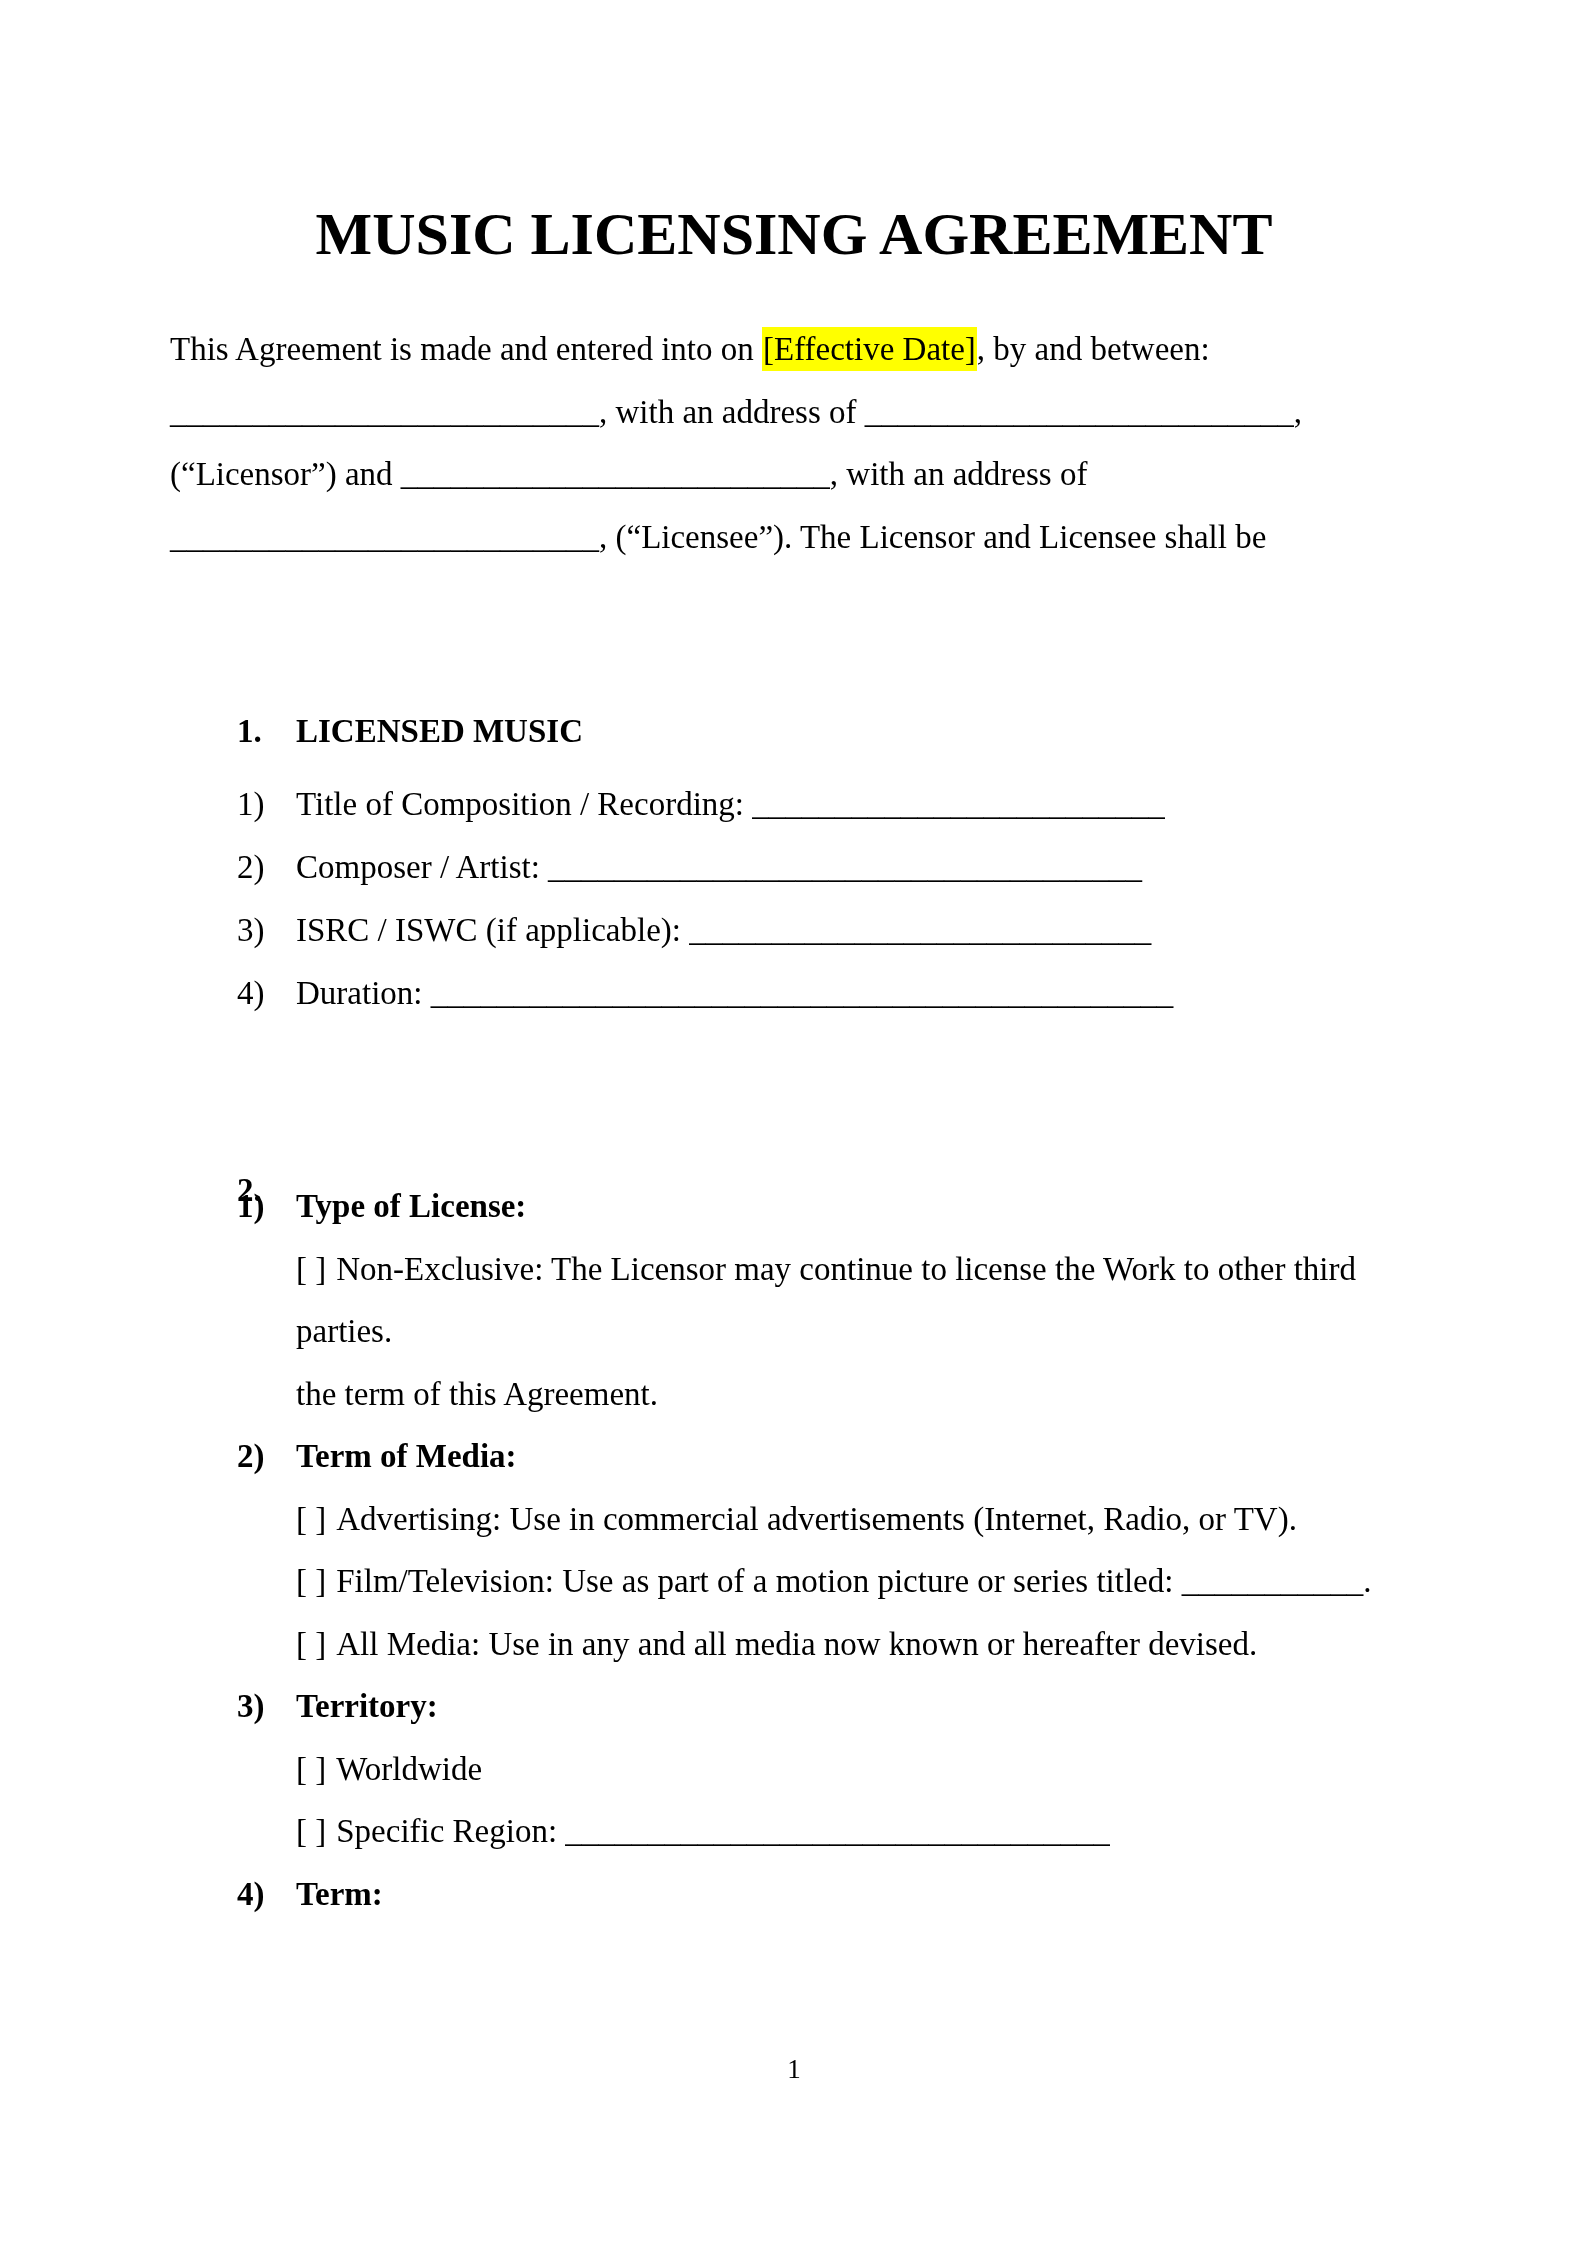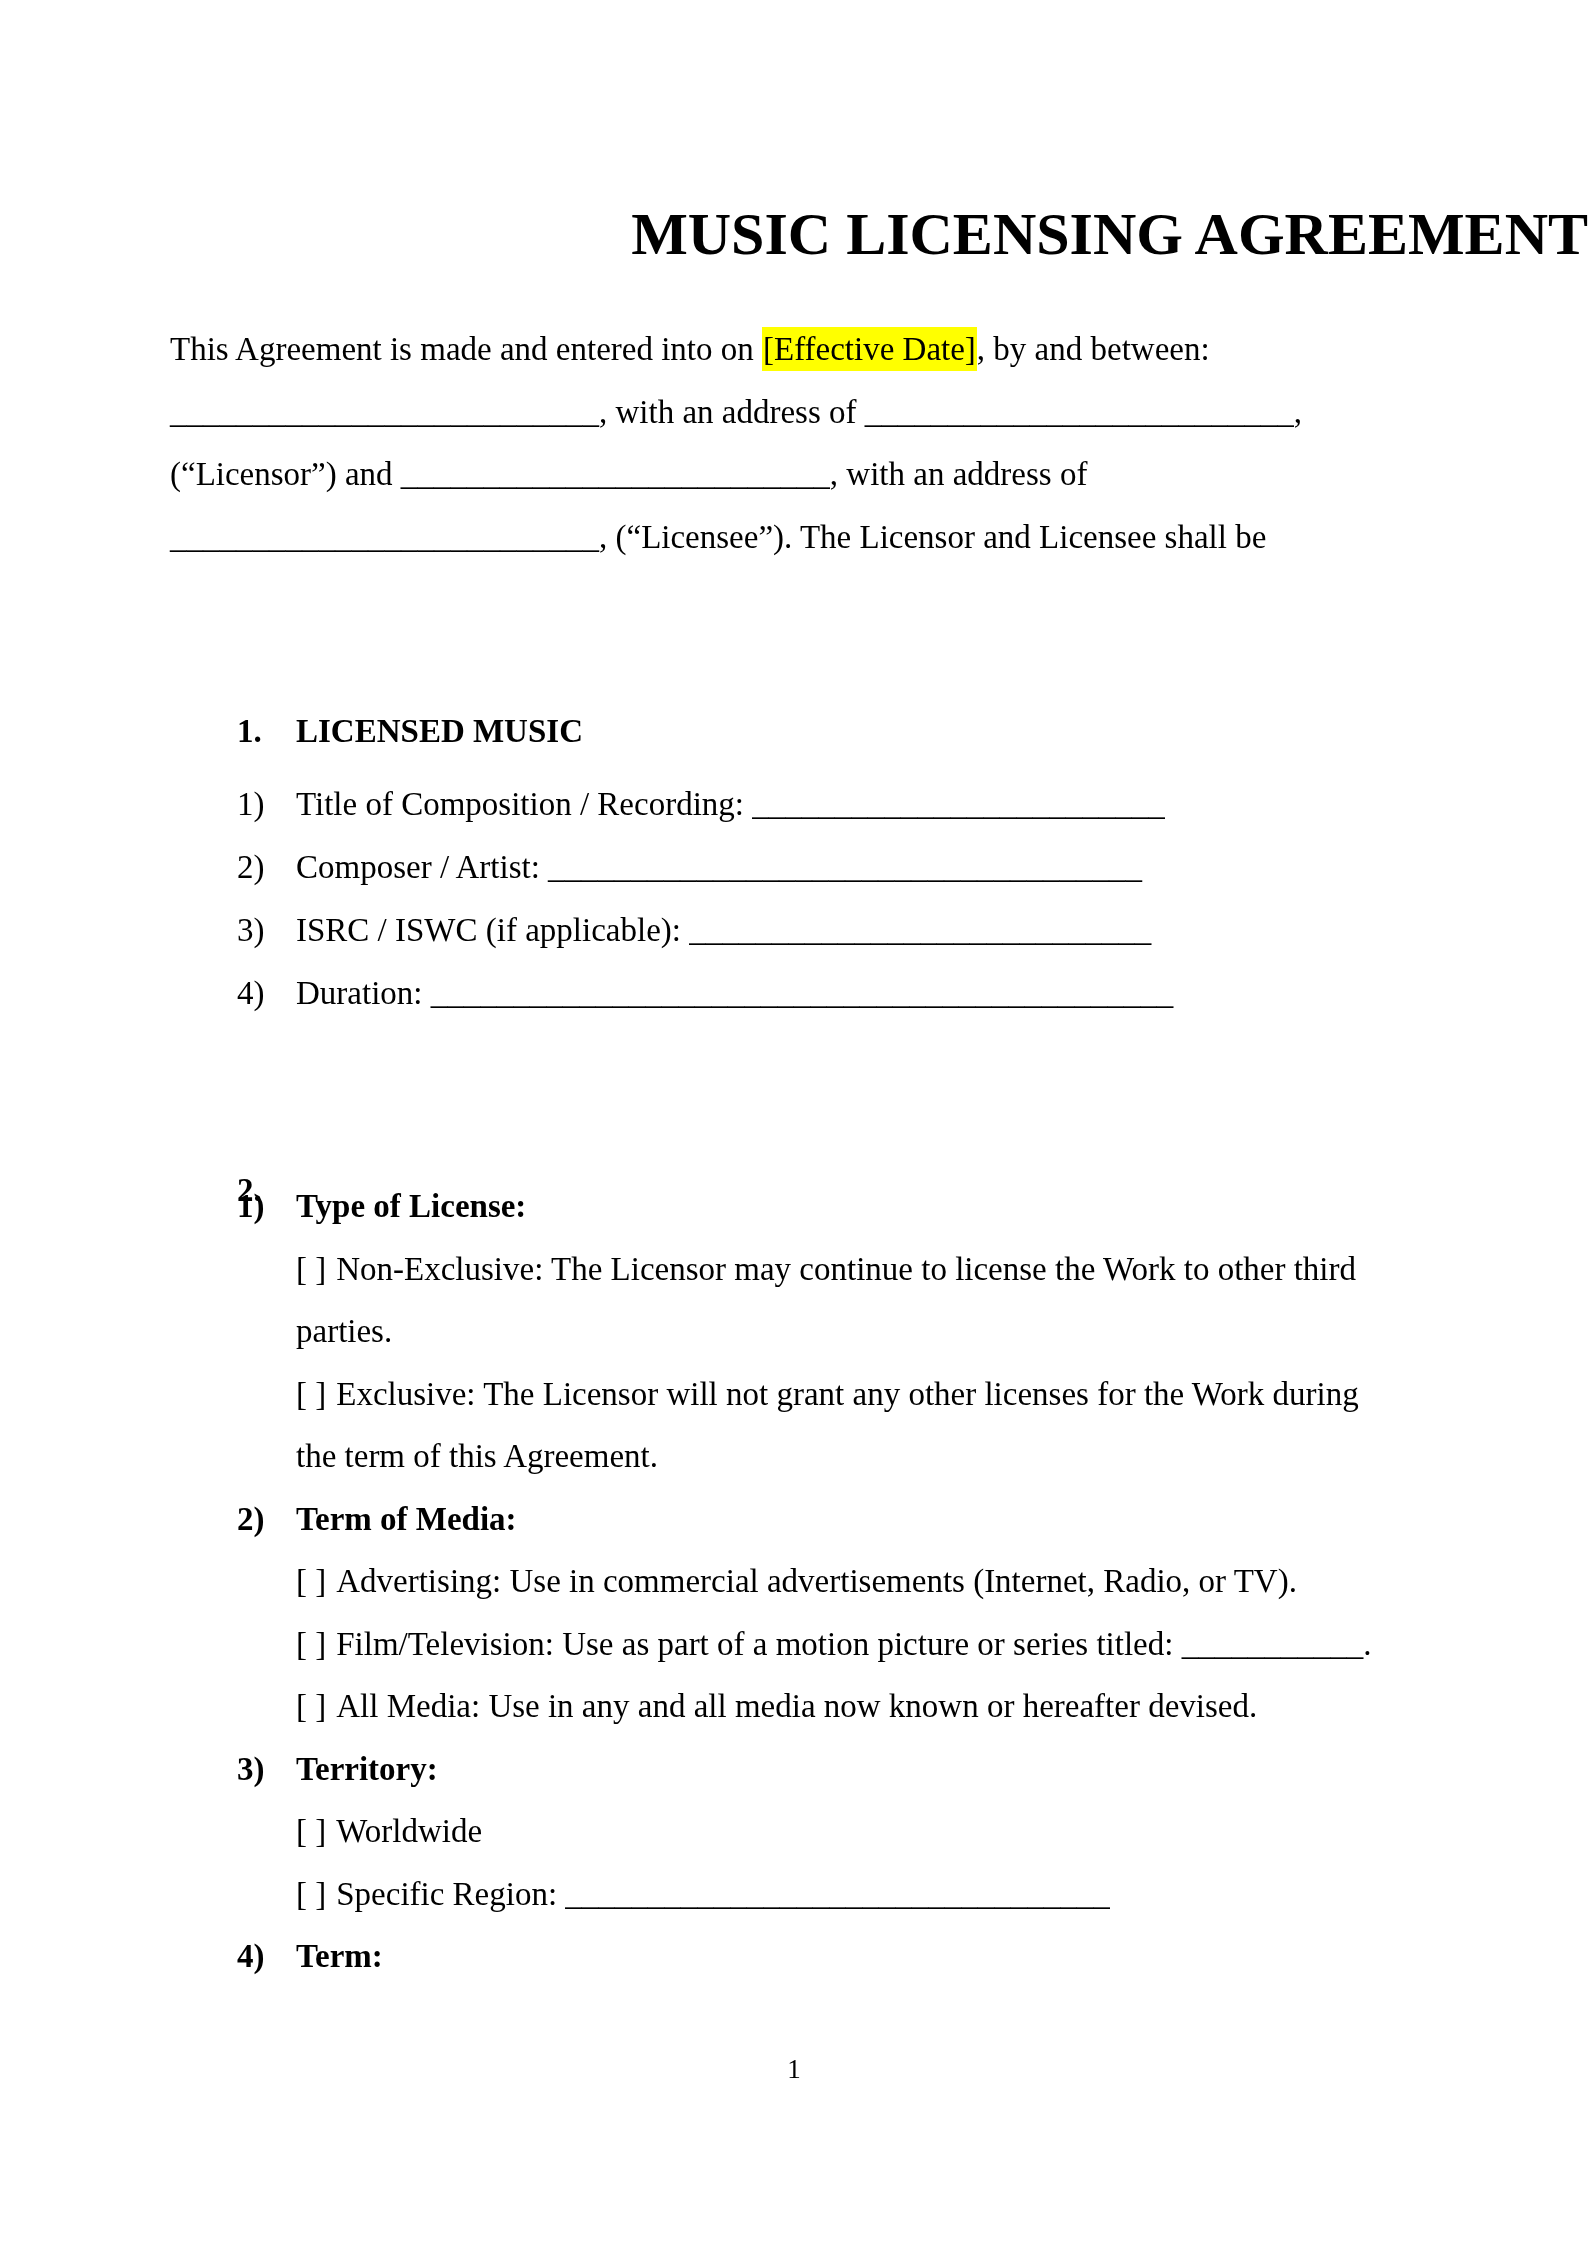--- a/index.html
+++ b/index.html
@@ -14,21 +14,21 @@
     background: #ffffff;
     font-family: "Liberation Serif", "DejaVu Serif", serif;
     color: #000000;
     overflow: hidden;
   }
   .doc-title {
     position: absolute;
     top: 199px;
     left: 0;
     width: 100%;
-    text-align: right;
+    text-align: center;
     font-size: 60px;
     line-height: 70px;
     font-weight: bold;
     white-space: nowrap;
   }
   .intro {
     position: absolute;
     top: 318px;
     left: 170px;
     width: 1280px;
@@ -135,23 +135,20 @@
       <span class="num">1)</span>
       <span>Type of License:</span>
     </div>
     <div class="row">
       <span class="cb">[ ]</span><span>Non-Exclusive: The Licensor may continue to license the Work to other third</span>
     </div>
     <div class="row">
       <span>parties.</span>
     </div>
     <div class="row">
-      <span class="cb">[ ]</span><span>Exclusive: The Licensor will not grant any other licenses for the Work during</span>
-    </div>
-    <div class="row">
       <span>the term of this Agreement.</span>
     </div>
     <div class="row bold">
       <span class="num">2)</span>
       <span>Term of Media:</span>
     </div>
     <div class="row">
       <span class="cb">[ ]</span><span>Advertising: Use in commercial advertisements (Internet, Radio, or TV).</span>
     </div>
     <div class="row">

